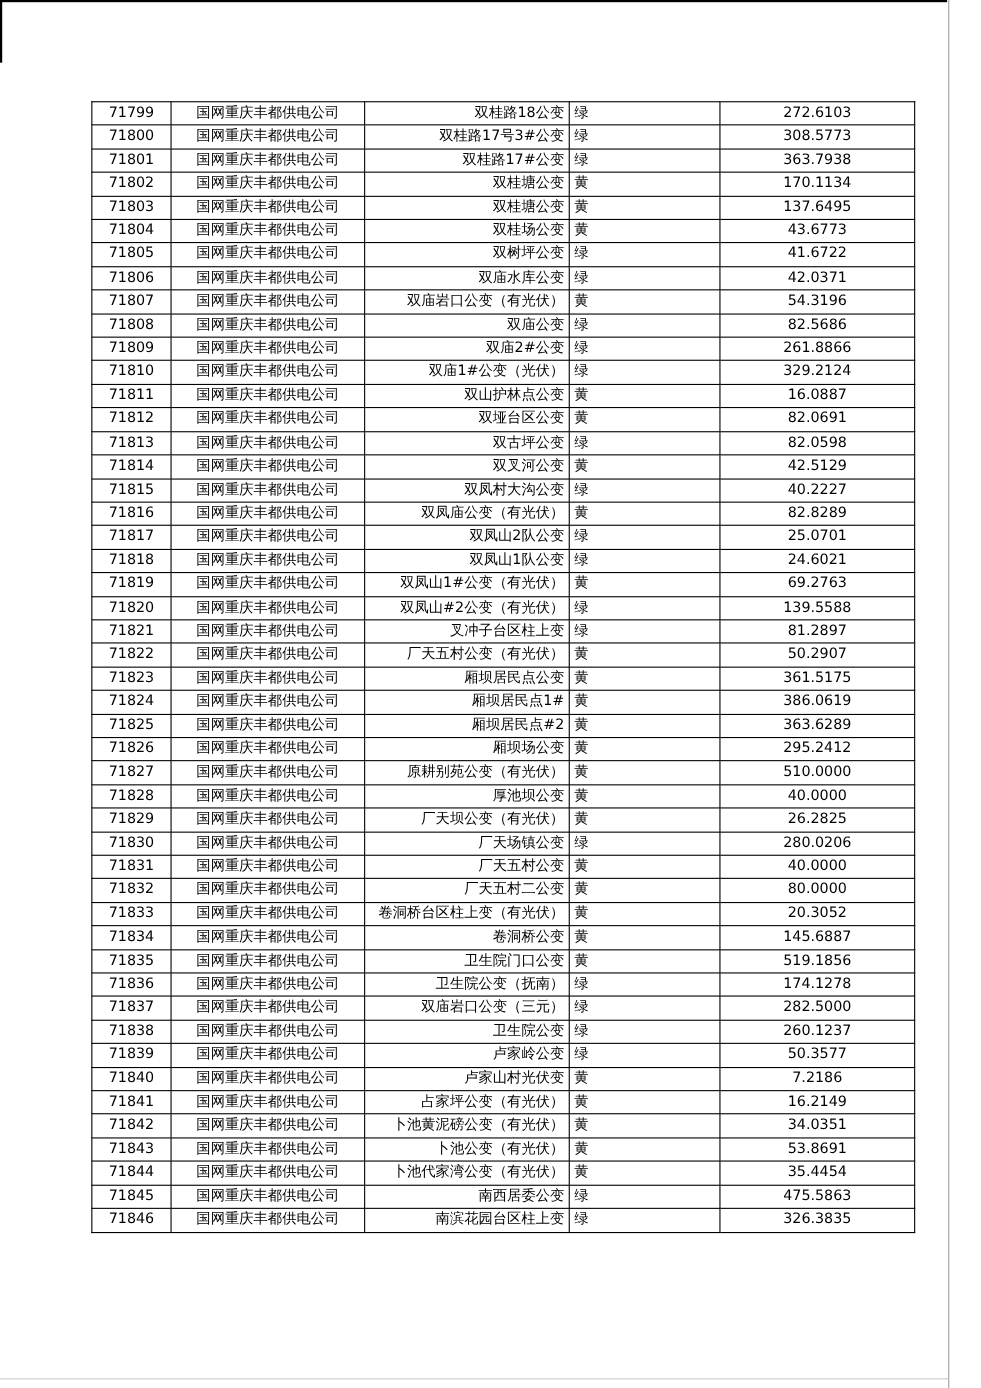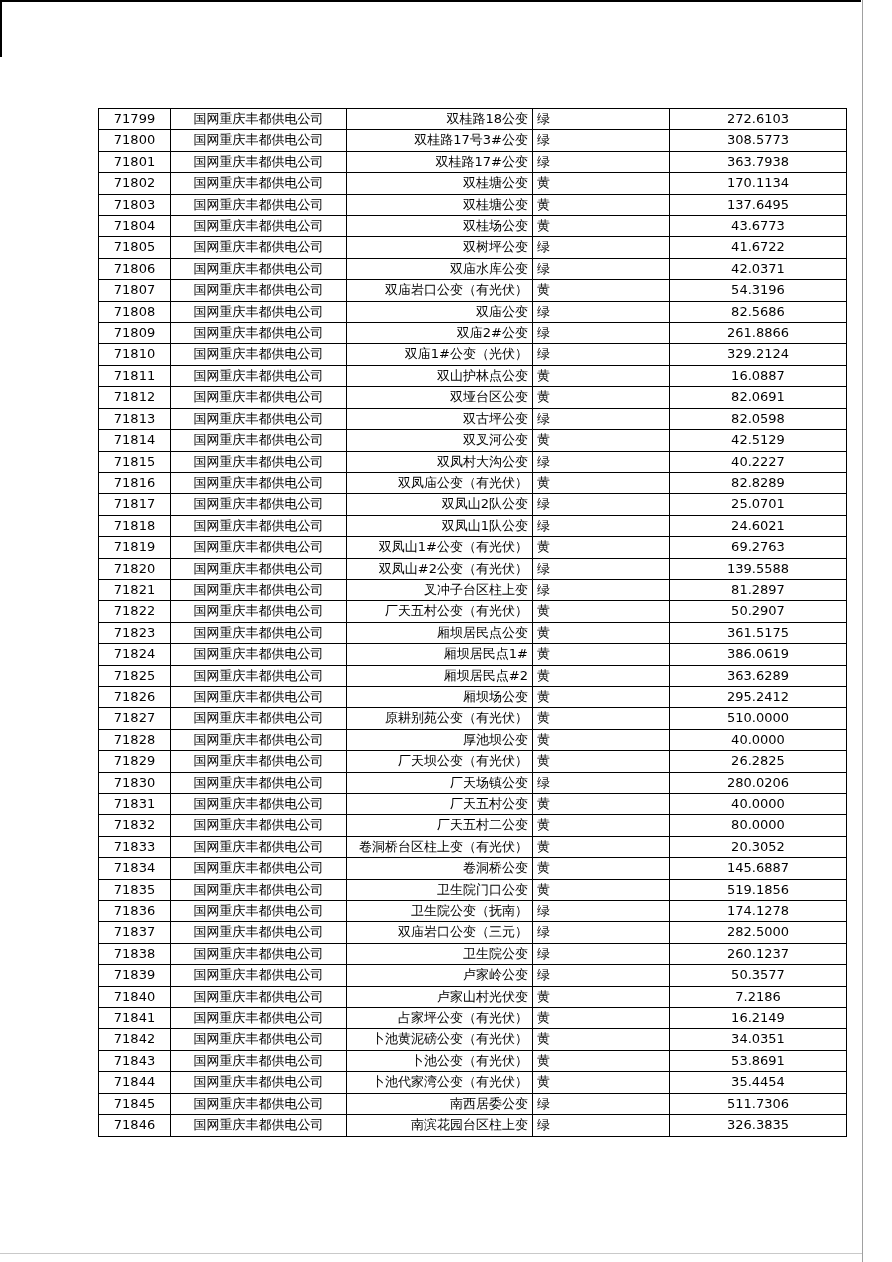--- a/index.html
+++ b/index.html
@@ -14,26 +14,25 @@
   }
   
   .top-rule    { position: absolute; left: 0; top: 0; width: 861px; height: 2px; background: #000; }
   .left-rule   { position: absolute; left: 0; top: 0; width: 2px; height: 57px; background: #000; }
   .right-rule  { position: absolute; left: 862px; top: 0; width: 1px; height: 1262px; background: #a0a0a0; }
   .bottom-rule { position: absolute; left: 0; top: 1253px; width: 862px; height: 1px; background: #c9c9c9; }
 
   table.data-grid {
     position: absolute;
     left: 83px;
-    top: 108px;
+    top: 92px;
     width: 703px;
     border-collapse: collapse;
     table-layout: fixed;
     font-size: 13px;
-    margin-left: 15px;
   }
   table.data-grid td {
     border: 1px solid #000;
     height: 20.4px;
     line-height: 20.4px;
     padding: 0 4px;
     overflow: hidden;
     white-space: nowrap;
   }
   td.c-id      { width: 63px;  text-align: center; padding: 0; }
@@ -372,21 +371,21 @@
         <td class="c-company">国网重庆丰都供电公司</td>
         <td class="c-station">卜池代家湾公变（有光伏）</td>
         <td class="c-status">黄</td>
         <td class="c-value">35.4454</td>
       </tr>
       <tr>
         <td class="c-id">71845</td>
         <td class="c-company">国网重庆丰都供电公司</td>
         <td class="c-station">南西居委公变</td>
         <td class="c-status">绿</td>
-        <td class="c-value">511.7306</td>
+        <td class="c-value">475.5863</td>
       </tr>
       <tr>
         <td class="c-id">71846</td>
         <td class="c-company">国网重庆丰都供电公司</td>
         <td class="c-station">南滨花园台区柱上变</td>
         <td class="c-status">绿</td>
         <td class="c-value">326.3835</td>
       </tr>
     </tbody>
 </table>

